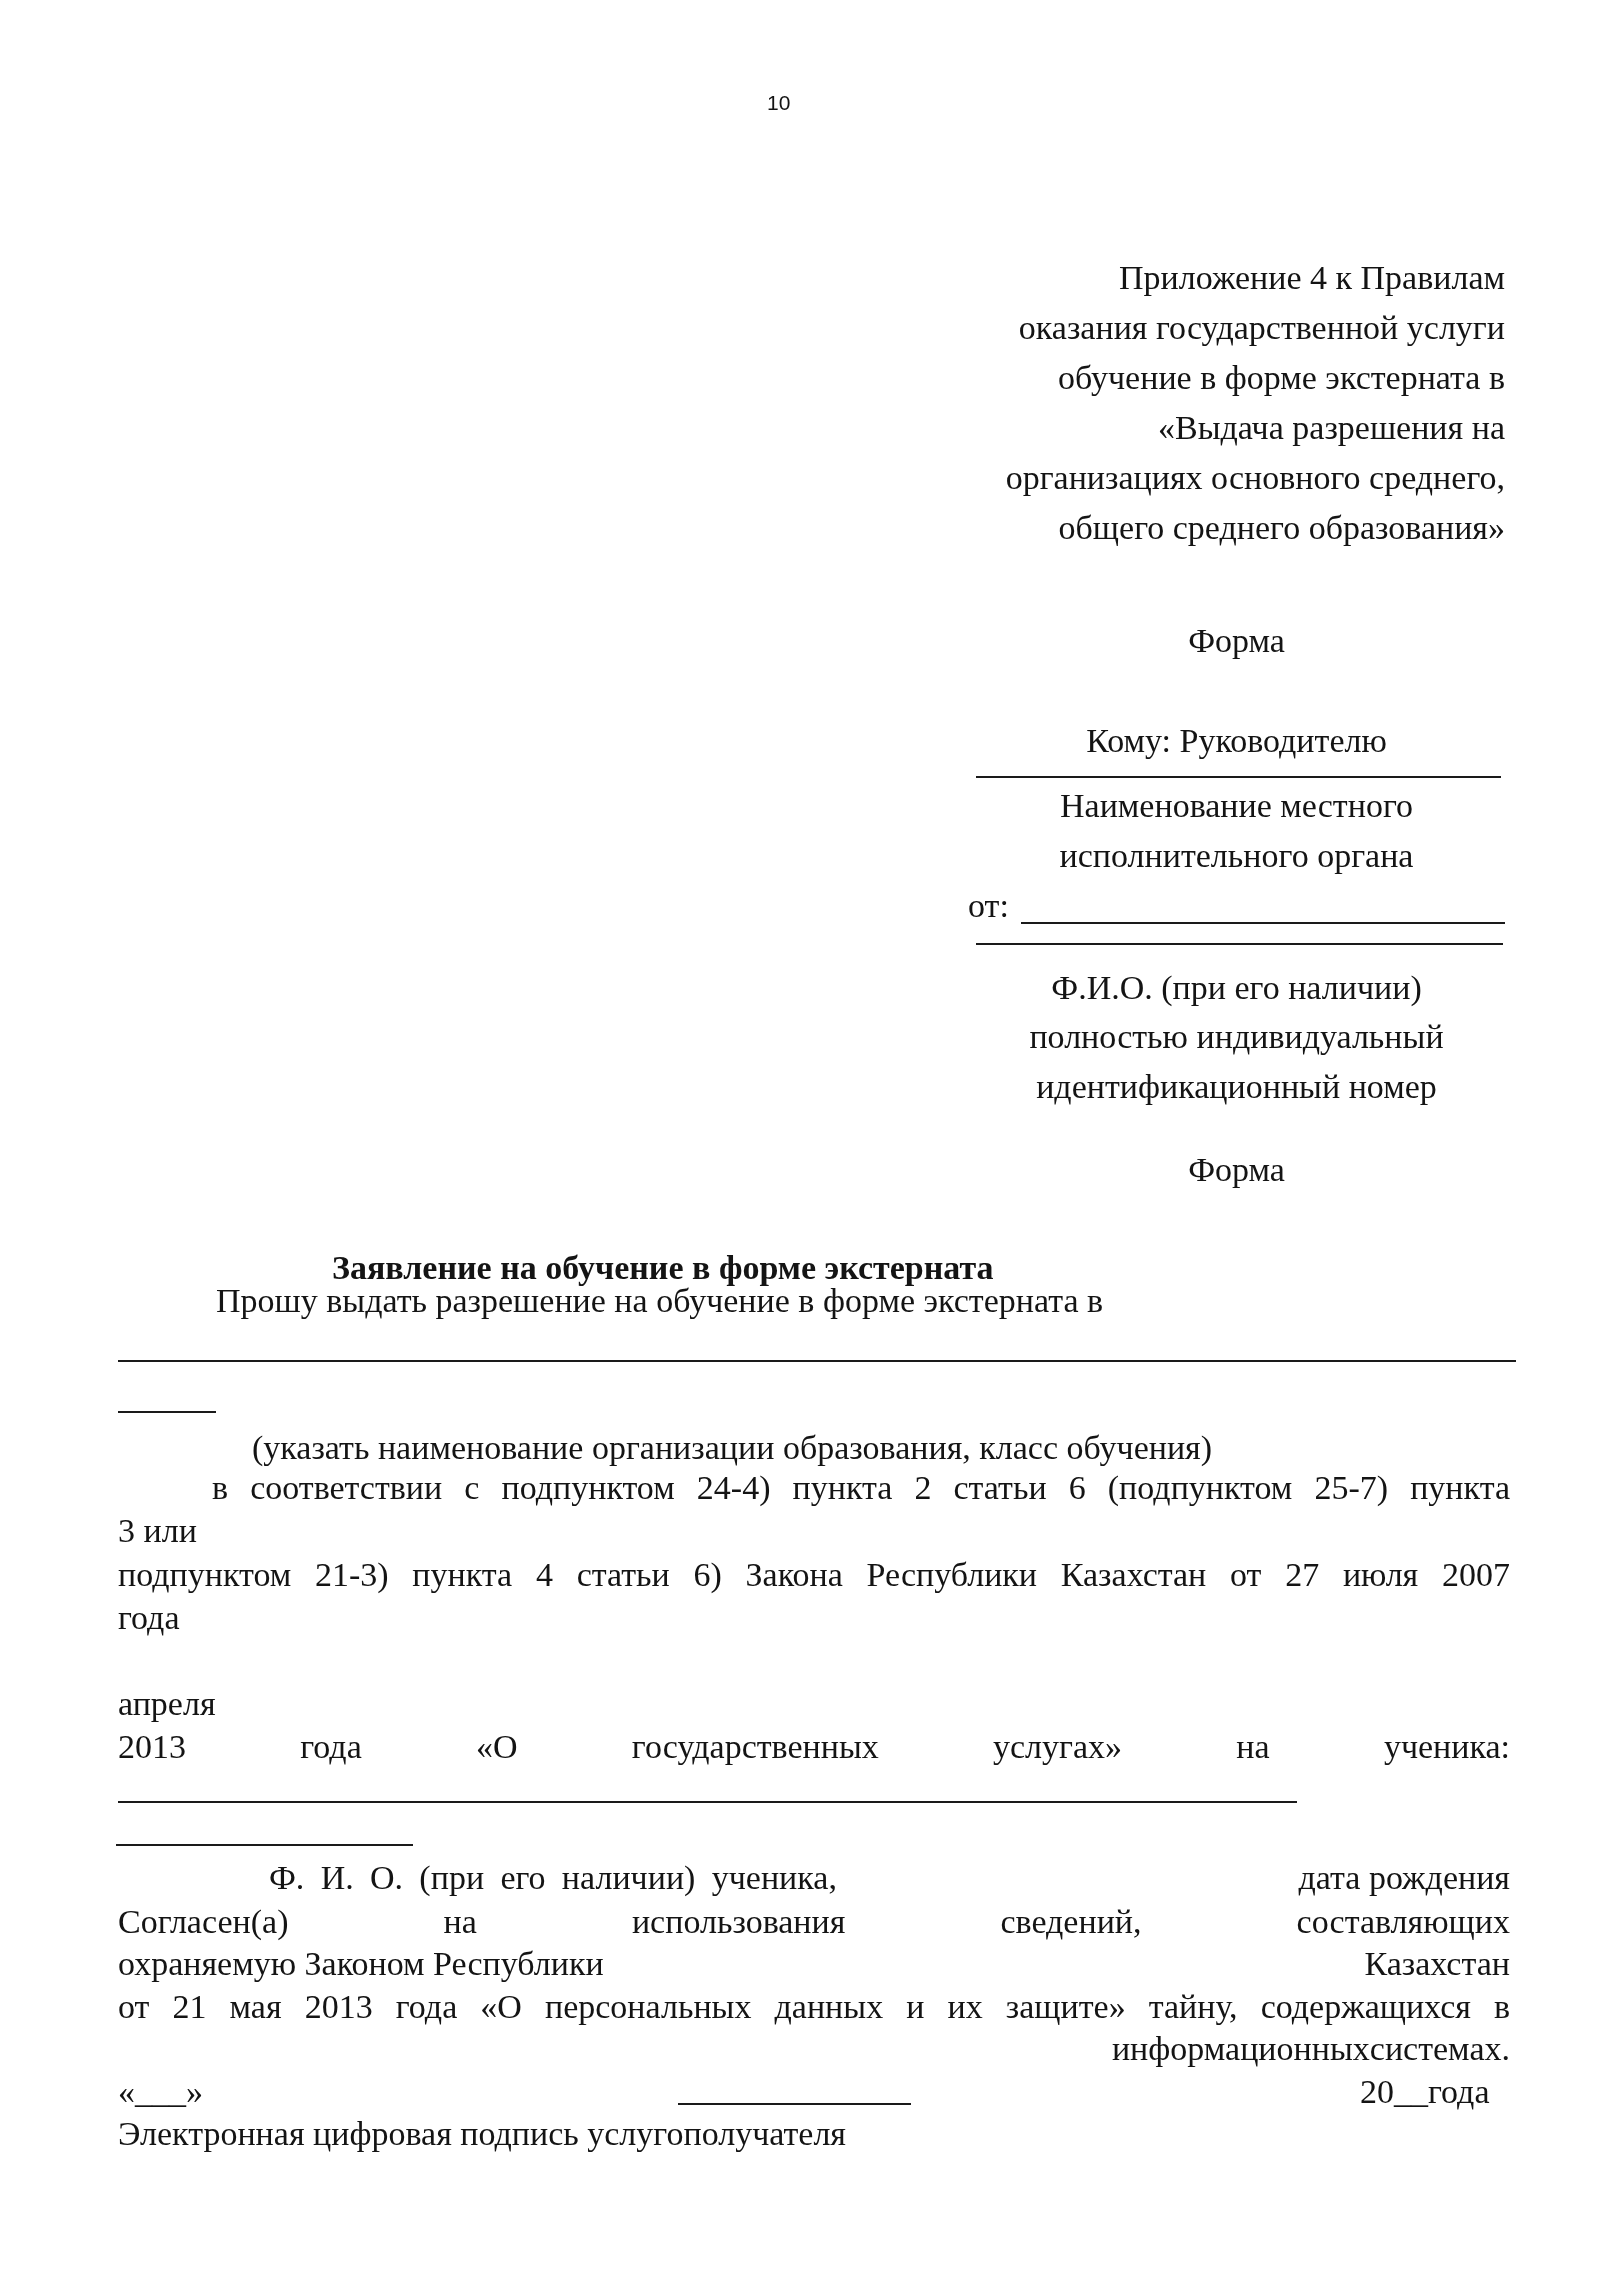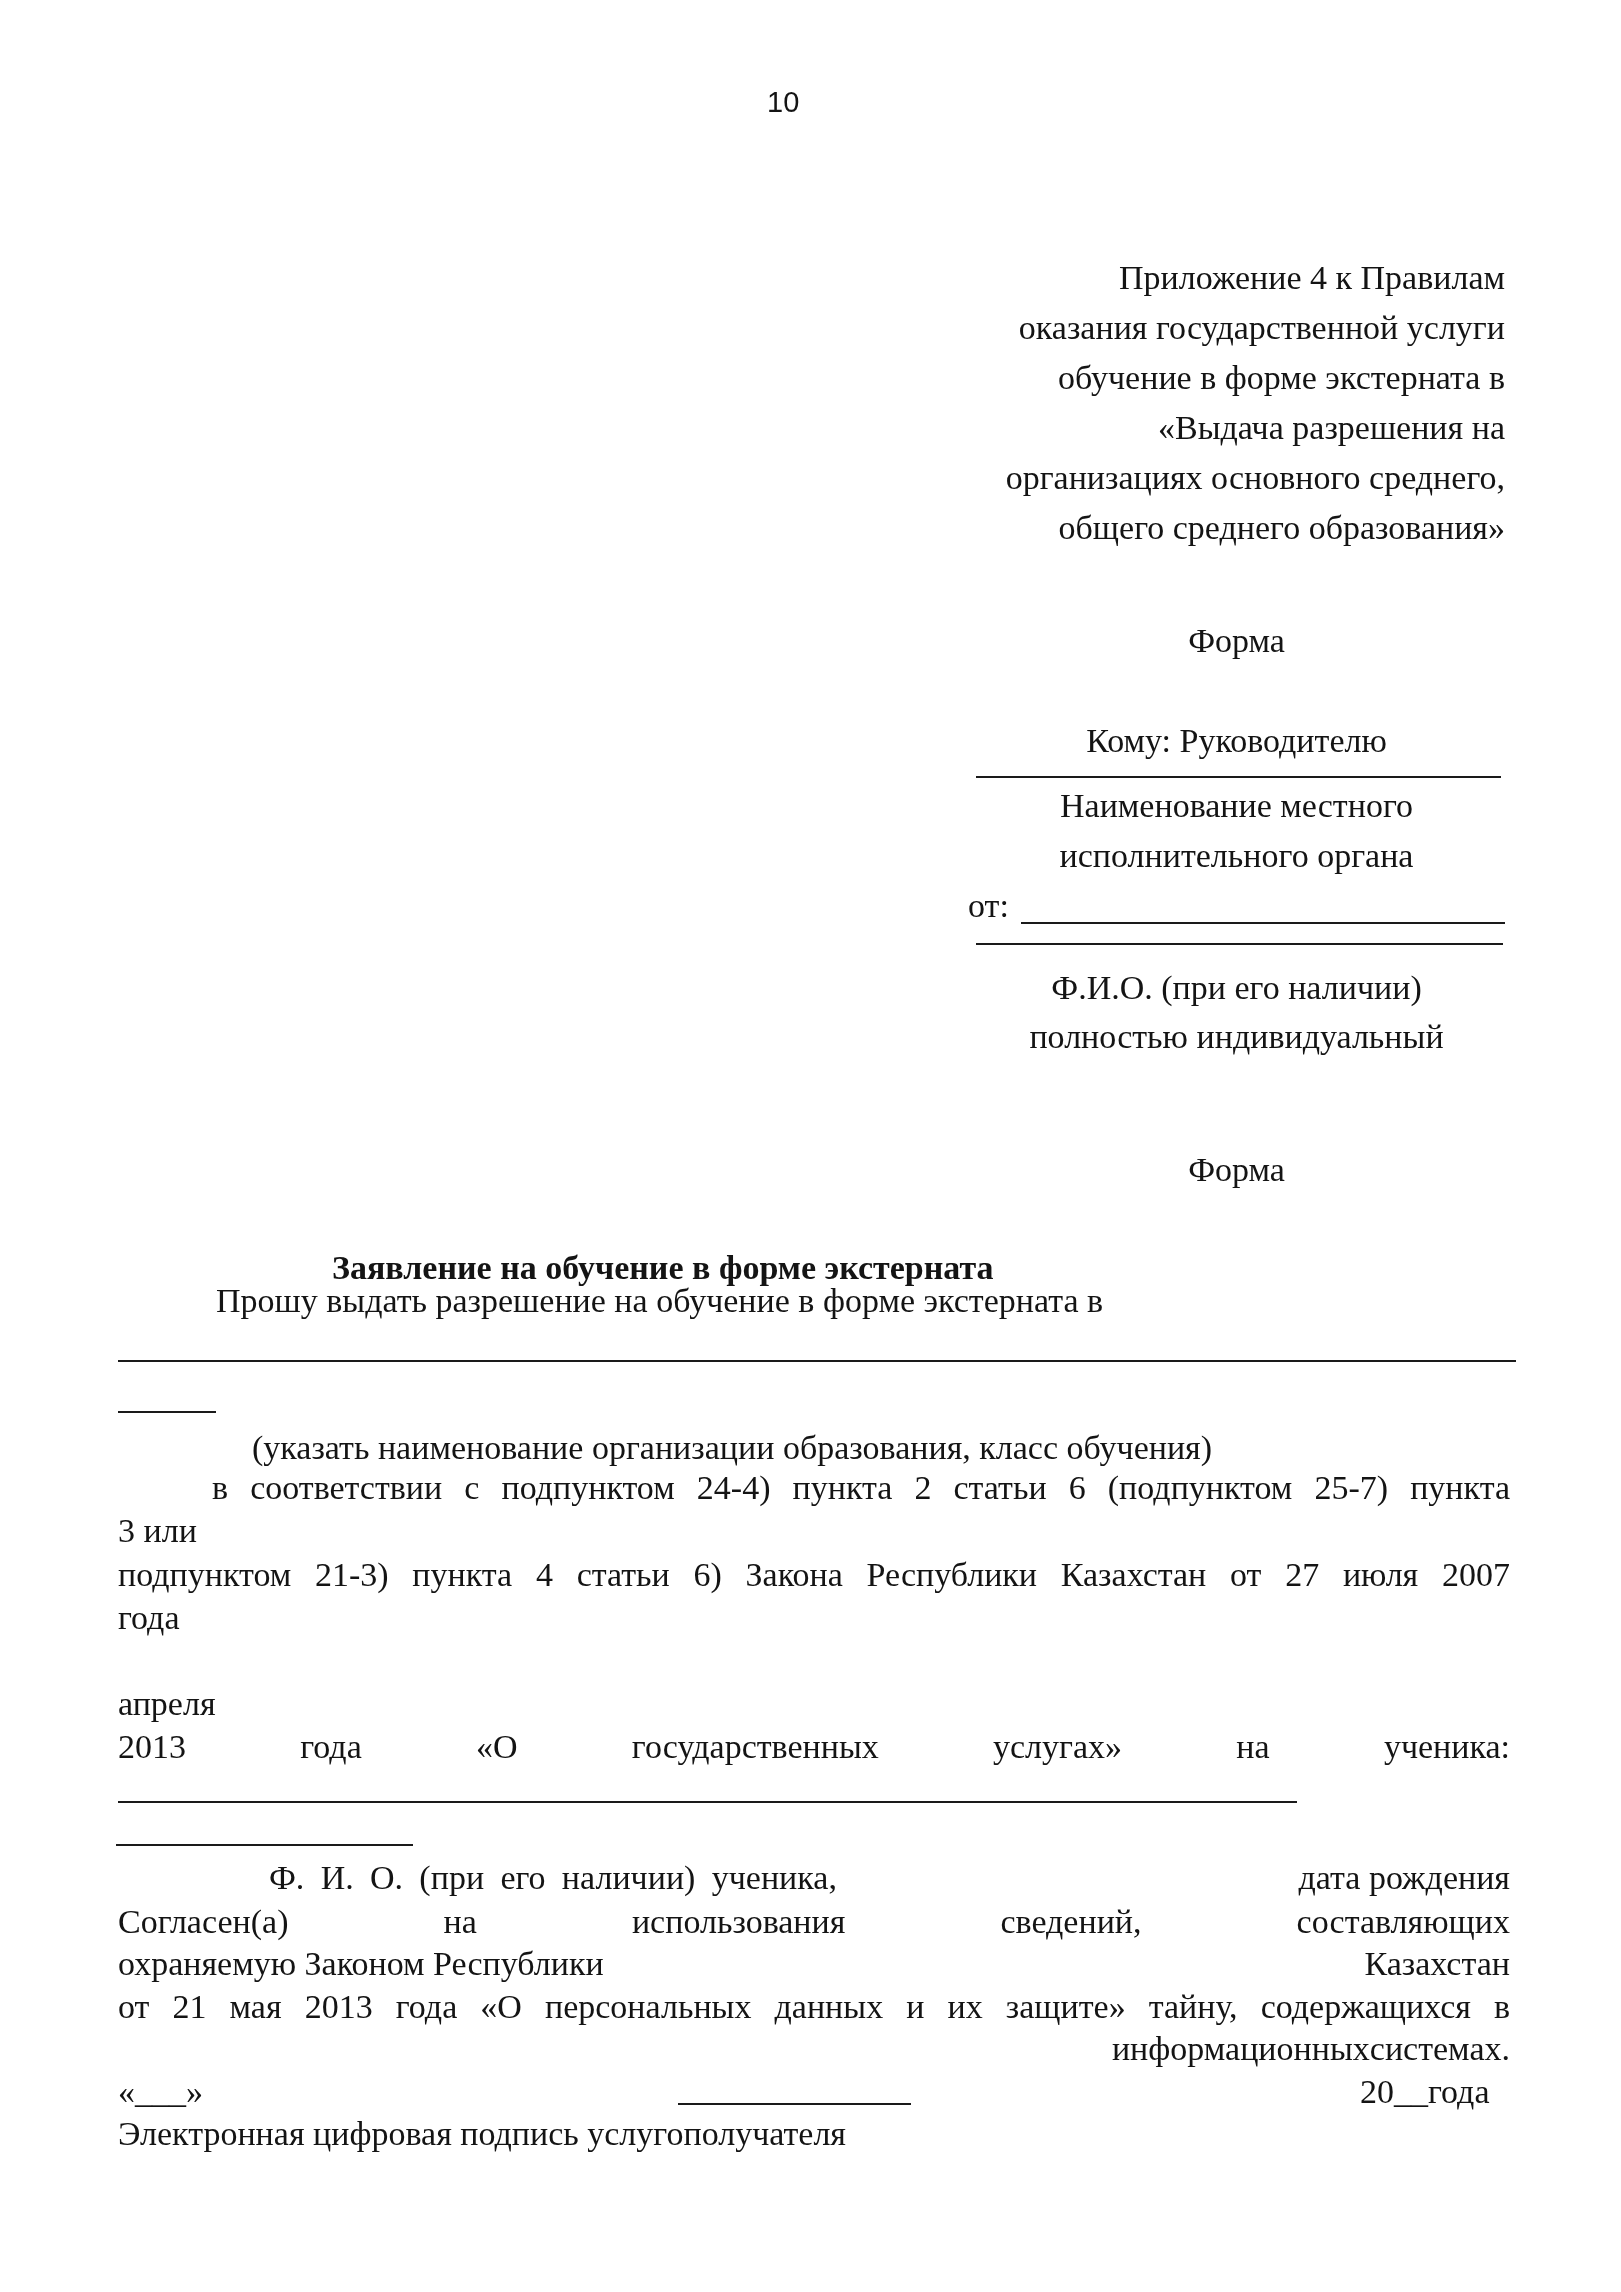--- a/index.html
+++ b/index.html
@@ -18,21 +18,21 @@
   .line { line-height: 43px; white-space: nowrap; }
   .rline { line-height: 50px; }
   .just { white-space: normal; text-align: justify; text-align-last: justify; }
   .center { text-align: center; }
   .right { text-align: right; }
   .bold { font-weight: bold; }
   .split { display: flex; justify-content: space-between; white-space: nowrap; }
   .rule { border-top: 2.9px solid #1a1a1a; height: 0; }
   .pageno {
     font-family: "Liberation Sans", "DejaVu Sans", sans-serif;
-    font-size: 29px;
+    font-size: 21px;
     line-height: 29px;
   }
   .from-row { display: flex; align-items: stretch; }
   .from-row .fill {
     flex: 1;
     margin-left: 11.8px;
     border-bottom: 2.9px solid #1a1a1a;
     margin-bottom: 6.9px;
   }
   .wide-ws { word-spacing: 7.8px; }
@@ -66,20 +66,21 @@
 
   <div class="abs rcol rline from-row" style="top:881px;">
     <span>от:</span>
     <span class="fill"></span>
   </div>
 
   <div class="abs rule" style="left:976px; top:943px; width:527px;"></div>
 
   <div class="abs rcol center rline" style="top:963px;">Ф.И.О. (при его наличии)</div>
   <div class="abs rcol center rline" style="top:1012px;">полностью индивидуальный</div>
+  <div class="abs rcol center rline" style="top:1062px;">идентификационный номер</div>
 
   <div class="abs rcol center rline" style="top:1145px;">Форма</div>
 
   <div class="abs line bold" style="left:332px; top:1246px;">Заявление на обучение в форме экстерната</div>
 
   <div class="abs line" style="left:216px; top:1279px;">Прошу выдать разрешение на обучение в форме экстерната в</div>
 
   <div class="abs rule" style="left:118px; top:1360px; width:1398px;"></div>
 
   <div class="abs rule" style="left:118px; top:1411px; width:98px;"></div>

